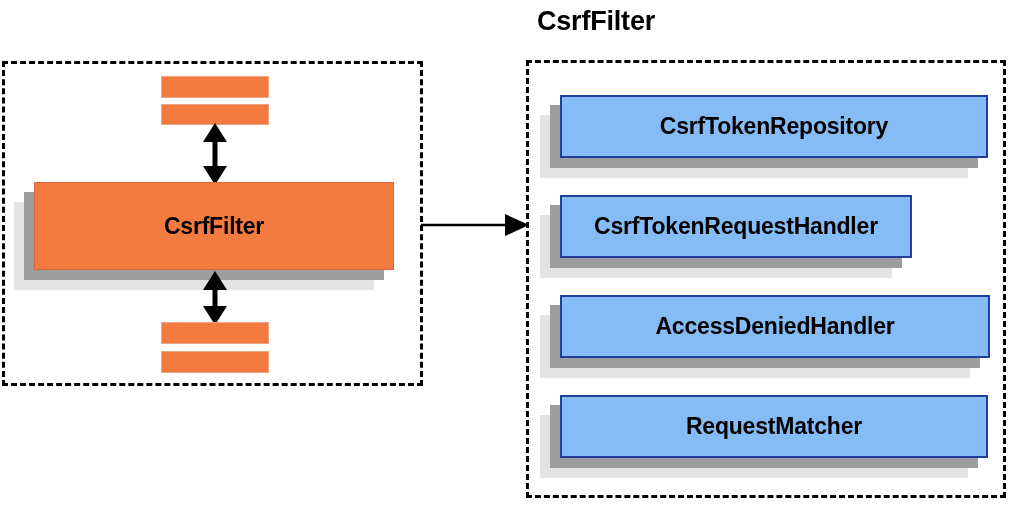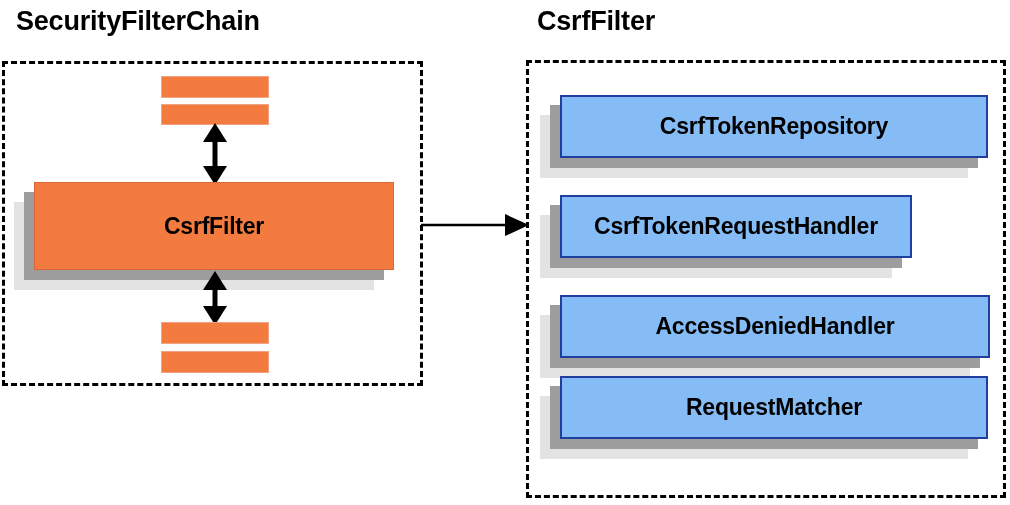--- a/index.html
+++ b/index.html
@@ -113,34 +113,33 @@
   
   .arrow-svg {
     position: absolute;
     overflow: visible;
   }
 
   
   #card-repo    { left: 560px; top:  95px; width: 428px; height: 63px; }
   #card-handler { left: 560px; top: 195px; width: 352px; height: 63px; }
   #card-denied  { left: 560px; top: 295px; width: 430px; height: 63px; }
-  #card-matcher { left: 560px; top: 376px; width: 428px; height: 63px; }
+  #card-matcher { left: 560px; top: 395px; width: 428px; height: 63px; }
 
   
   #bar-top-1    { left: 161px; top:  76px; width: 108px; height: 22px; }
   #bar-top-2    { left: 161px; top: 104px; width: 108px; height: 21px; }
   #bar-bot-1    { left: 161px; top: 322px; width: 108px; height: 22px; }
   #bar-bot-2    { left: 161px; top: 351px; width: 108px; height: 22px; }
 </style>
 </head>
 <body>
 
 <div id="canvas">
 
-  <div id="title-left" class="panel-title">SecurityFilterChain</div>
 
   <div id="title-right" class="panel-title">CsrfFilter</div>
 
   <div id="chain-box" class="dashed-box"></div>
 
   <div id="filter-box" class="dashed-box"></div>
 
   <div id="bar-top-1" class="bar"></div>
   <div id="bar-top-2" class="bar"></div>
 

